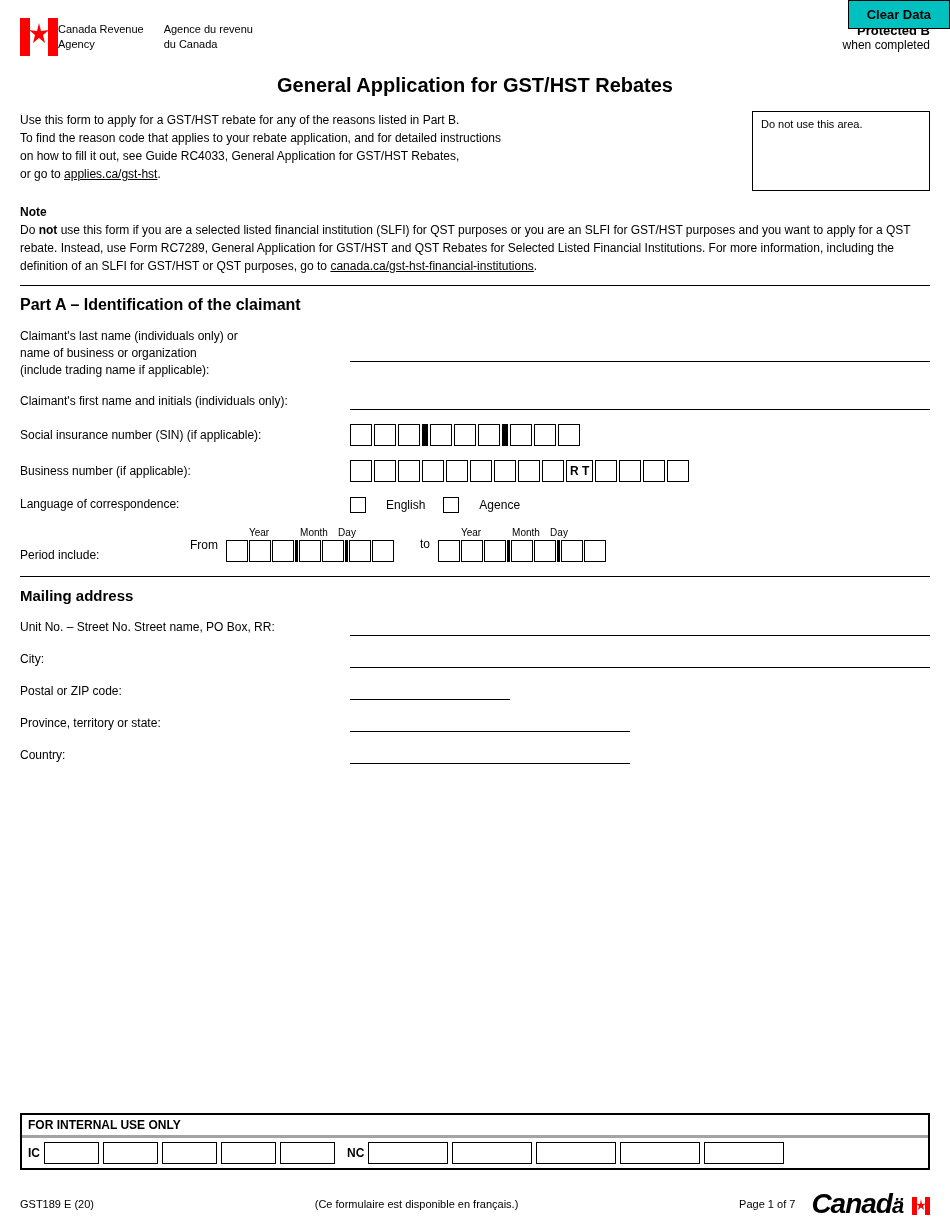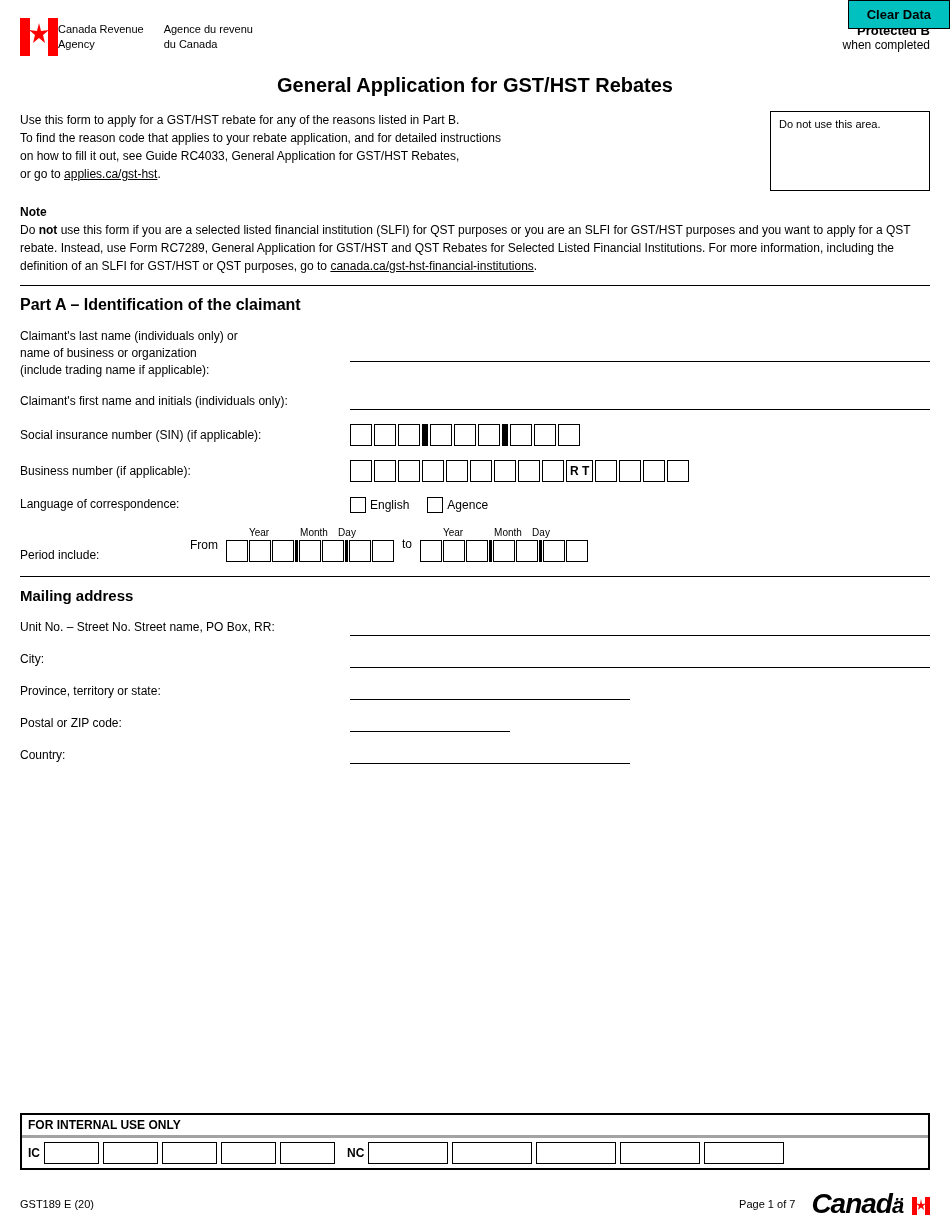--- a/index.html
+++ b/index.html
@@ -74,21 +74,21 @@
     .intro-text {
       flex: 1;
       font-size: 12px;
       line-height: 1.5;
     }
     .intro-text a {
       color: #000;
     }
     .do-not-use-box {
       border: 1px solid #000;
-      width: 160px;
+      width: 178px;
       min-height: 80px;
       padding: 6px 8px;
       font-size: 11px;
       flex-shrink: 0;
     }
 
     .note-section {
       font-size: 12px;
       line-height: 1.5;
       margin-bottom: 10px;
@@ -148,21 +148,21 @@
 
     
     .checkbox-row {
       display: flex;
       align-items: center;
       gap: 18px;
     }
     .checkbox-item {
       display: flex;
       align-items: center;
-      gap: 4px;
+      gap: 20px;
     }
     .form-checkbox {
       width: 16px;
       height: 16px;
       border: 1px solid #000;
       display: inline-block;
       background: #fff;
     }
 
     
@@ -377,21 +377,21 @@
           <input type="text" maxlength="1" style="width: 22px; height: 22px; border: 1px solid rgb(0, 0, 0); text-align: center; font-size: 11px; outline: none;">
           <input type="text" maxlength="1" style="width: 22px; height: 22px; border: 1px solid rgb(0, 0, 0); text-align: center; font-size: 11px; outline: none;">
           <span style="width:3px;height:22px;background:#000;display:inline-block;"></span>
           <input type="text" maxlength="1" style="width: 22px; height: 22px; border: 1px solid rgb(0, 0, 0); text-align: center; font-size: 11px; outline: none;">
           <input type="text" maxlength="1" style="width: 22px; height: 22px; border: 1px solid rgb(0, 0, 0); text-align: center; font-size: 11px; outline: none;">
           <span style="width:3px;height:22px;background:#000;display:inline-block;"></span>
           <input type="text" maxlength="1" style="width: 22px; height: 22px; border: 1px solid rgb(0, 0, 0); text-align: center; font-size: 11px; outline: none;">
           <input type="text" maxlength="1" style="width: 22px; height: 22px; border: 1px solid rgb(0, 0, 0); text-align: center; font-size: 11px; outline: none;">
         </div>
       </div>
-      <span style="font-size:12px; padding-bottom:2px;">to</span>
+      <span style="font-size:12px; padding-bottom:2px;margin-left:18px;">to</span>
 
       <div style="display:flex; flex-direction:column;">
         <div style="display:flex; font-size:10px; gap:0; margin-bottom:2px;">
           <span style="width:66px; text-align:center;">Year</span>
           <span style="width:44px; text-align:center;">Month</span>
           <span style="width:22px; text-align:center;">Day</span>
         </div>
         <div style="display:flex; align-items:center; gap:1px;">
           <input type="text" maxlength="1" style="width: 22px; height: 22px; border: 1px solid rgb(0, 0, 0); text-align: center; font-size: 11px; outline: none;">
           <input type="text" maxlength="1" style="width: 22px; height: 22px; border: 1px solid rgb(0, 0, 0); text-align: center; font-size: 11px; outline: none;">
@@ -419,29 +419,29 @@
   </div>
 
   <div class="form-row">
     <div class="form-label">City:</div>
     <div style="flex:1;">
       <input type="text" style="border-top: none; border-right: none; border-left: none; border-image: initial; border-bottom: 1px solid rgb(0, 0, 0); width: 100%; font-size: 12px; outline: none; height: 18px;">
     </div>
   </div>
 
   <div class="form-row">
+    <div class="form-label">Postal or ZIP code:</div>
+    <div style="width:160px;">
+      <input type="text" style="border-top: none; border-right: none; border-left: none; border-image: initial; border-bottom: 1px solid rgb(0, 0, 0); width: 100%; font-size: 12px; outline: none; height: 18px;">
+    </div>
+  </div>
+
+  <div class="form-row">
     <div class="form-label">Province, territory or state:</div>
     <div style="width:280px;">
-      <input type="text" style="border-top: none; border-right: none; border-left: none; border-image: initial; border-bottom: 1px solid rgb(0, 0, 0); width: 100%; font-size: 12px; outline: none; height: 18px;">
-    </div>
-  </div>
-
-  <div class="form-row">
-    <div class="form-label">Postal or ZIP code:</div>
-    <div style="width:160px;">
       <input type="text" style="border-top: none; border-right: none; border-left: none; border-image: initial; border-bottom: 1px solid rgb(0, 0, 0); width: 100%; font-size: 12px; outline: none; height: 18px;">
     </div>
   </div>
 
   <div class="form-row">
     <div class="form-label">Country:</div>
     <div style="width:280px;">
       <input type="text" style="border-top: none; border-right: none; border-left: none; border-image: initial; border-bottom: 1px solid rgb(0, 0, 0); width: 100%; font-size: 12px; outline: none; height: 18px;">
     </div>
   </div>
@@ -461,20 +461,21 @@
     <input type="text" style="width: 80px; height: 22px; border: 1px solid rgb(0, 0, 0); outline: none;">
     <input type="text" style="width: 80px; height: 22px; border: 1px solid rgb(0, 0, 0); outline: none;">
     <input type="text" style="width: 80px; height: 22px; border: 1px solid rgb(0, 0, 0); outline: none;">
     <input type="text" style="width: 80px; height: 22px; border: 1px solid rgb(0, 0, 0); outline: none;">
     <input type="text" style="width: 80px; height: 22px; border: 1px solid rgb(0, 0, 0); outline: none;">
   </div>
 </div>
 
 <div class="footer">
   <div>GST189 E (20)</div>
+  <div class="footer-center">(Ce formulaire est disponible en français.)</div>
   <div class="footer-right">
     <span>Page 1 of 7</span>
     <div style="font-size:28px; font-weight:bold; font-style:italic; letter-spacing:-1px;">
       Canad<span style="font-size:22px;">ä</span>
       <svg width="18" height="18" viewBox="0 0 18 18" style="vertical-align:middle; margin-left:2px;">
         <rect x="0" y="0" width="5" height="18" fill="#FF0000"></rect>
         <rect x="13" y="0" width="5" height="18" fill="#FF0000"></rect>
         <rect x="5" y="0" width="8" height="18" fill="white"></rect>
         <polygon points="9,2 10,7 14,6.5 11,9 12,13 9,10.5 6,13 7,9 4,6.5 8,7" fill="#FF0000"></polygon>
       </svg>

